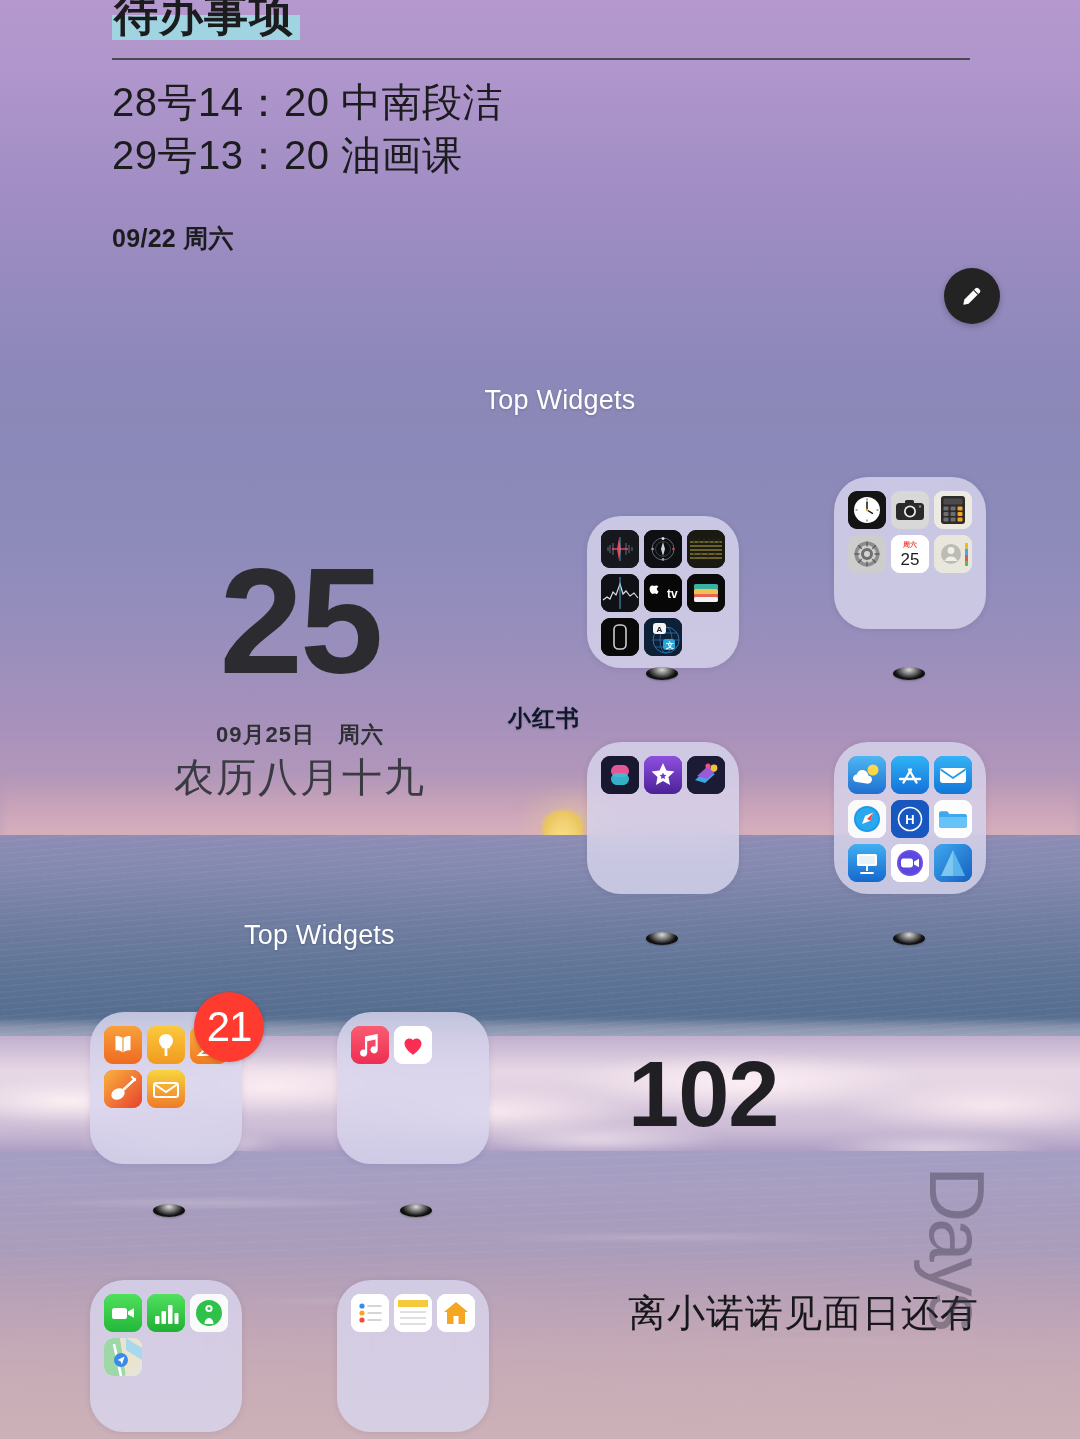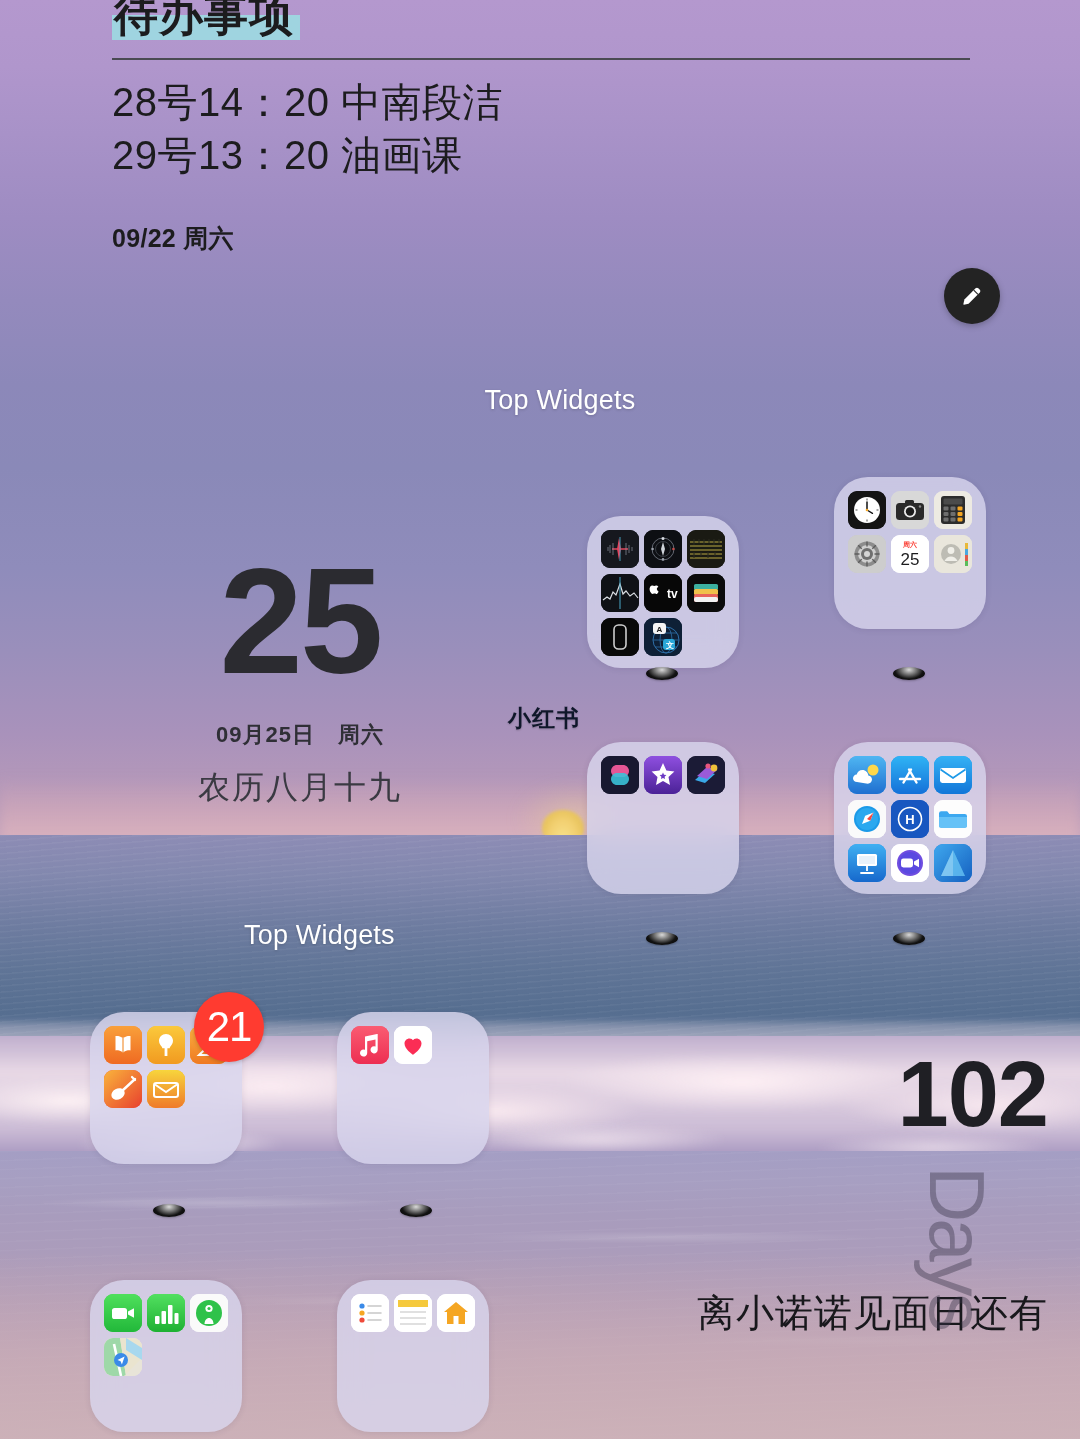--- a/index.html
+++ b/index.html
@@ -164,26 +164,26 @@
   .bigdate { position:absolute; left:0; top:552px; width:600px; text-align:center; }
   .bigdate-num {
     font-size:150px; font-weight:800; color:#2b2b30;
     line-height:0.92; letter-spacing:-3px;
   }
   .bigdate-sub {
     margin-top:30px; font-size:22px; color:#2f2f36; font-weight:600;
     letter-spacing:1px;
   }
   .bigdate-lunar {
-    margin-top:16px; font-size:32px; color:#3a3a42; font-weight:400;
+    margin-top:0; font-size:40px; color:#3a3a42; font-weight:400;
     letter-spacing:2px;
   }
 
   
-  .countdown { position:absolute; right:32px; top:1048px; width:420px; text-align:right; }
+  .countdown { position:absolute; right:32px; top:1048px; width:420px; text-align:left; }
   .cd-num {
     font-size:92px; font-weight:800; color:#1f1f24; line-height:1;
     letter-spacing:-1px;
   }
   .cd-days {
     position:absolute; right:52px; top:118px;
     font-size:78px; font-weight:400; color:rgba(60,55,75,0.42);
     writing-mode:vertical-rl; letter-spacing:-4px; line-height:1;
   }
   .cd-text {

